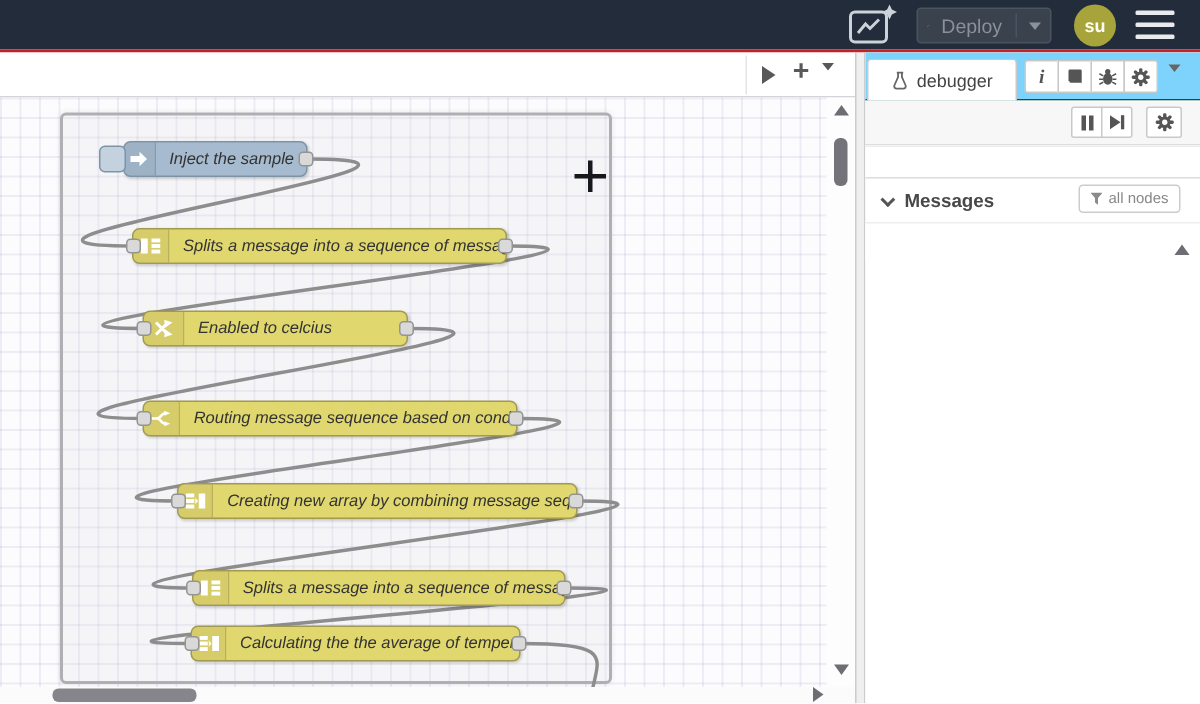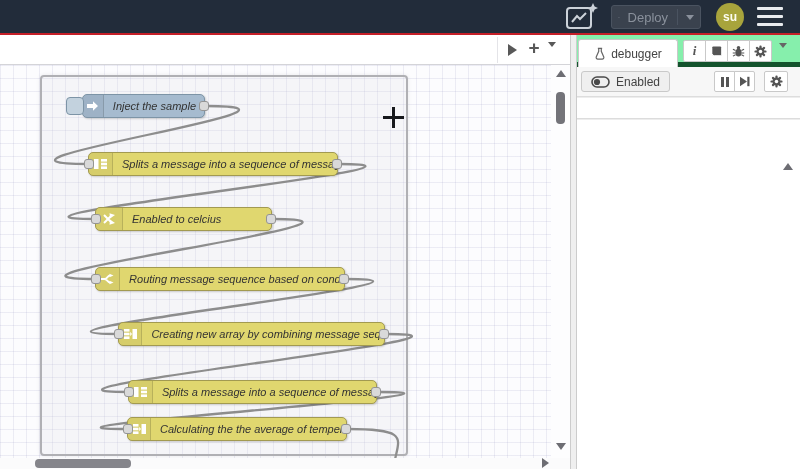--- a/index.html
+++ b/index.html
@@ -70,21 +70,21 @@
   
   .hscroll { position:absolute; left:0; top:458px; width:570px; height:11px; background:#fbfbfc; }
   .hthumb { position:absolute; left:35px; top:1px; width:96px; height:9px; background:#85858b; border-radius:4px; cursor:pointer; }
   .h-right-arrow { position:absolute; left:542px; top:0px; }
 
   
   .splitter { position:absolute; left:570px; top:35px; width:7px; height:434px; background:#efefef; border-left:1px solid #ccc; border-right:1px solid #ccc; cursor:col-resize; }
 
   
   .sidebar { position:absolute; left:577px; top:35px; width:223px; height:434px; background:#fff; }
-  .sb-tabrow { position:relative; height:32px; background:#86efac; border-bottom:5px solid #14532d; }
+  .sb-tabrow { position:relative; height:32px; background:#7dd3fc; border-bottom:1px solid #14532d; }
   .sb-tab { position:absolute; left:1px; top:4px; width:100px; height:28px; background:#fff; border:1px solid #c9c9c9; border-bottom:none; border-radius:3px 3px 0 0; display:flex; align-items:center; justify-content:center; gap:5px; cursor:pointer; }
   .sb-tab-label { font-size:12px; color:#444; }
   .sb-btngroup { position:absolute; left:106px; top:5px; display:flex; }
   .sb-sqbtn { width:23px; height:22px; background:#fff; border:1px solid #c9c9c9; margin-left:-1px; display:flex; align-items:center; justify-content:center; cursor:pointer; color:#555; }
   .sb-sqbtn:first-child { border-radius:2px 0 0 2px; margin-left:0; }
   .sb-sqbtn:last-child { border-radius:0 2px 2px 0; }
   .info-glyph { font-family:"Liberation Serif", serif; font-weight:bold; font-style:italic; font-size:13px; color:#555; }
   .sb-caret { position:absolute; left:202px; top:13px; cursor:pointer; }
   .sb-caret .caret-down { border-top-color:#666; }
 
@@ -313,27 +313,20 @@
               <circle cx="7" cy="7" r="4.2"></circle>
             </g>
             <circle cx="7" cy="7" r="1.9" fill="#fff"></circle>
           </svg>
         </div>
       </div>
       <div class="sb-caret"><span class="caret-down"></span></div>
     </div>
 
     <div class="sb-toolbar">
-      <div class="enabled-btn">
-        <svg width="19" height="12" viewBox="0 0 19 12">
-          <rect x="1" y="1" width="17" height="10" rx="5" fill="none" stroke="#4a4a4a" stroke-width="1.6"></rect>
-          <circle cx="6" cy="6" r="3.1" fill="#4a4a4a"></circle>
-        </svg>
-        <span class="enabled-label">Enabled</span>
-      </div>
       <div class="pausegroup">
         <div class="tb-sqbtn">
           <span class="pause-icon">
               <span></span>
               <span></span>
             </span>
         </div>
         <div class="tb-sqbtn">
           <svg width="11" height="11" viewBox="0 0 11 11">
             <path d="M1,0.8 L8,5.5 L1,10.2 Z" fill="#555"></path>
@@ -351,20 +344,30 @@
             <circle cx="7" cy="7" r="4.2"></circle>
           </g>
           <circle cx="7" cy="7" r="1.9" fill="#fff"></circle>
         </svg>
       </div>
     </div>
 
     <div class="sb-content">
       <div class="sec-body-bp"></div>
 
+      <div class="sb-section-header sec-msg-header">
+        <span class="chev"></span>
+        <span class="sb-section-title">Messages</span>
+        <span class="filter-btn">
+          <svg width="8" height="9" viewBox="0 0 8 9">
+            <path d="M0,0.5 H8 L5,4 V8.5 L3,7 V4 Z" fill="#8a8a8a"></path>
+          </svg>
+          <span class="filter-label">all nodes</span>
+        </span>
+      </div>
       <div class="sec-body-msg"></div>
 
       <div class="arr-up sb-scroll-up"></div>
 
     </div>
   </div>
 
 </div>
 
 </body></html>

